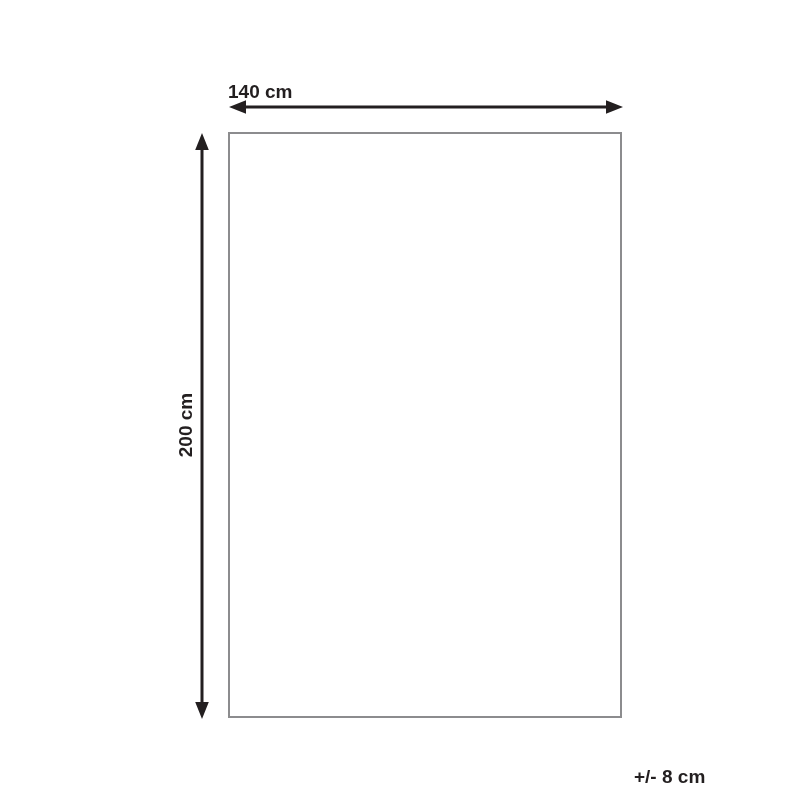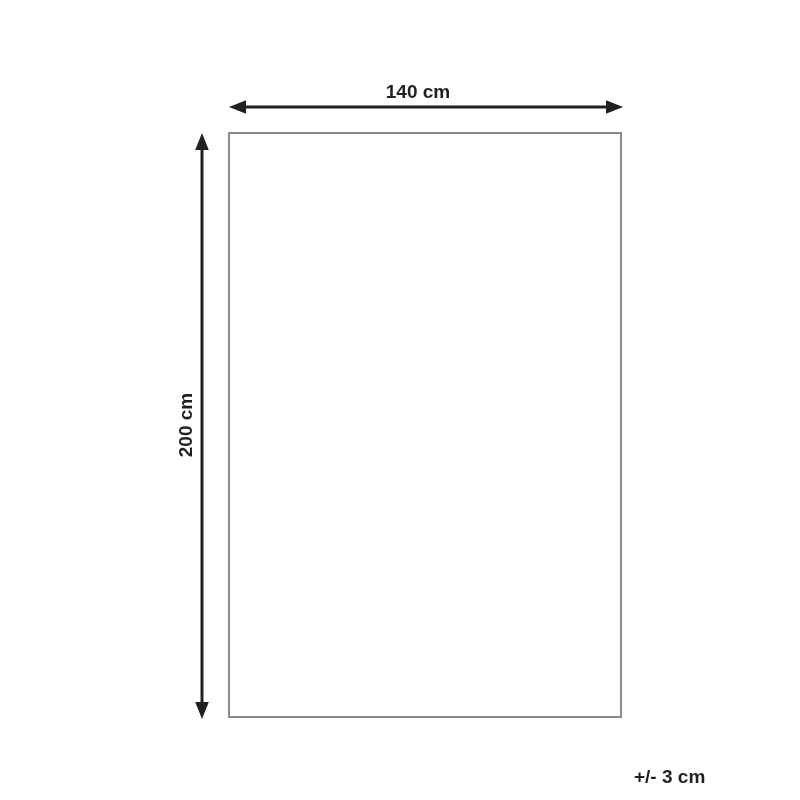--- a/index.html
+++ b/index.html
@@ -49,24 +49,23 @@
     height: 588px;
   }
   .dim-label {
     position: absolute;
     color: var(--text, #231f20);
     font-size: 19px;
     font-weight: 700;
     white-space: nowrap;
   }
   .width-label {
-    left: 220px;
+    left: 228px;
     top: 81px;
     width: 396px;
-    text-align: center;
   }
   .height-label {
     left: 186px;
     top: 425px;
     transform: translate(-50%, -50%) rotate(-90deg);
   }
   .tolerance-label {
     left: 634px;
     top: 766px;
   }
@@ -87,15 +86,15 @@
   <svg class="arrow-svg v-arrow" viewBox="0 0 20 588">
     <line x1="10" y1="14" x2="10" y2="574"></line>
     <polygon points="10,1 3.2,18 16.8,18"></polygon>
     <polygon points="10,587 3.2,570 16.8,570"></polygon>
   </svg>
 
   <div class="dim-label width-label">140 cm</div>
 
   <div class="dim-label height-label">200 cm</div>
 
-  <div class="dim-label tolerance-label">+/- 3 cm</div>
+  <div class="dim-label tolerance-label">+/- 8 cm</div>
 
 </div>
 
 </body></html>

